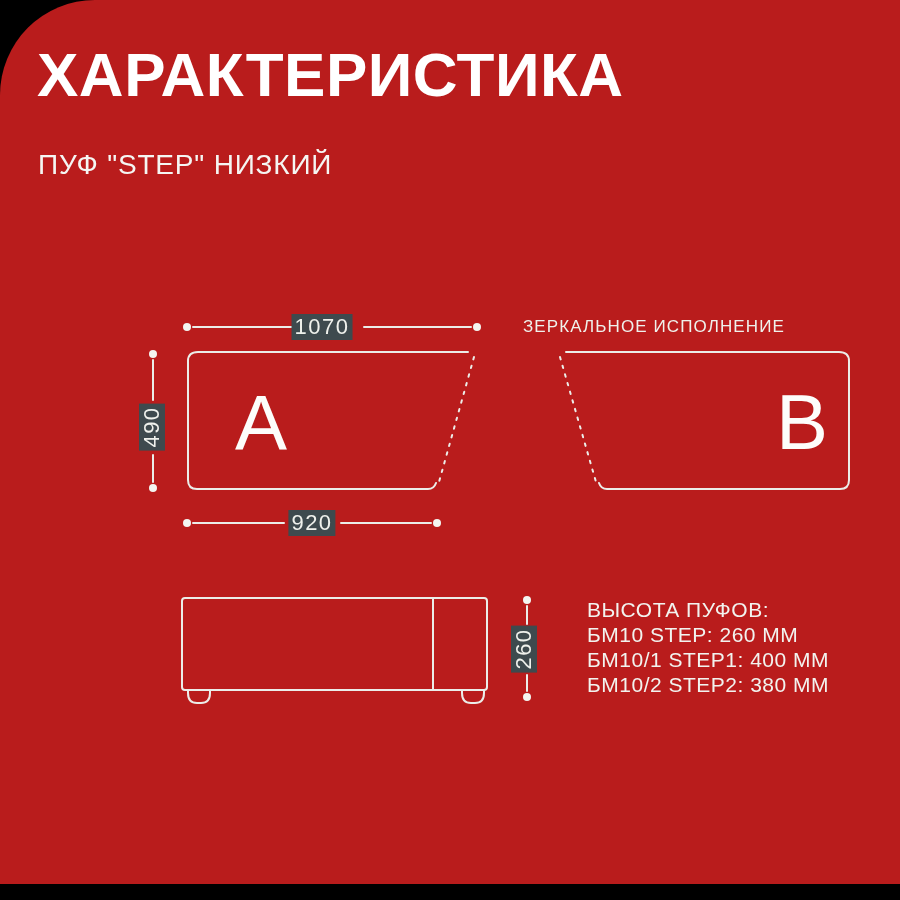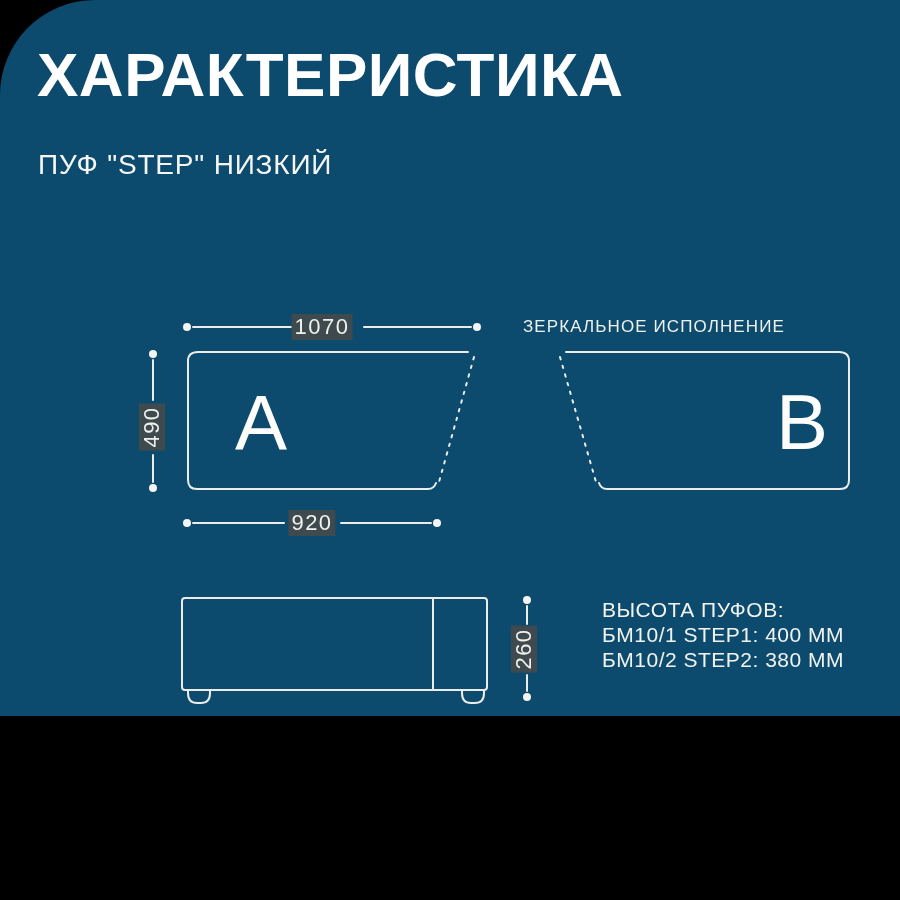--- a/index.html
+++ b/index.html
@@ -1,21 +1,21 @@
 <!DOCTYPE html>
 <html><head>
 <meta charset="utf-8">
 <style>
   html, body { margin: 0; padding: 0; background: #000; }
   body { width: 900px; height: 900px; overflow: hidden; font-family: "Liberation Sans", sans-serif; }
 
   .panel {
     position: relative;
-    width: 900px; height: 716px;
-    background: #0c4a6e;
+    width: 900px; height: 884px;
+    background: #b91c1c;
     border-top-left-radius: 95px;
   }
 
   .title {
     position: absolute; left: 37px; top: 44px;
     margin: 0;
     font-size: 62px; line-height: 1; font-weight: 700;
     letter-spacing: 0.5px;
     color: #FFFFFF;
     white-space: nowrap;
@@ -59,21 +59,21 @@
 
   .mirror-heading {
     position: absolute; left: 523px; top: 317px;
     font-size: 17px; font-weight: 400;
     letter-spacing: 1.1px;
     color: #EFF1EC;
     white-space: nowrap;
   }
 
   .heights {
-    position: absolute; left: 602px; top: 597px;
+    position: absolute; left: 587px; top: 597px;
     font-size: 21px; line-height: 25px; font-weight: 400;
     letter-spacing: 0.5px;
     color: #F2F3EF;
     white-space: nowrap;
   }
 </style>
 </head>
 <body>
 
 <div class="panel">
@@ -134,17 +134,18 @@
   <div class="dim dim-bottom">920</div>
   <div class="dim dim-height rot">260</div>
 
   <div class="shape-letter letter-a">A</div>
   <div class="shape-letter letter-b">B</div>
 
   <div class="mirror-heading">ЗЕРКАЛЬНОЕ ИСПОЛНЕНИЕ</div>
 
   <div class="heights">
     <div>ВЫСОТА ПУФОВ:</div>
+    <div>БМ10 STEP: 260 ММ</div>
     <div>БМ10/1 STEP1: 400 ММ</div>
     <div>БМ10/2 STEP2: 380 ММ</div>
   </div>
 
 </div>
 
 </body></html>

